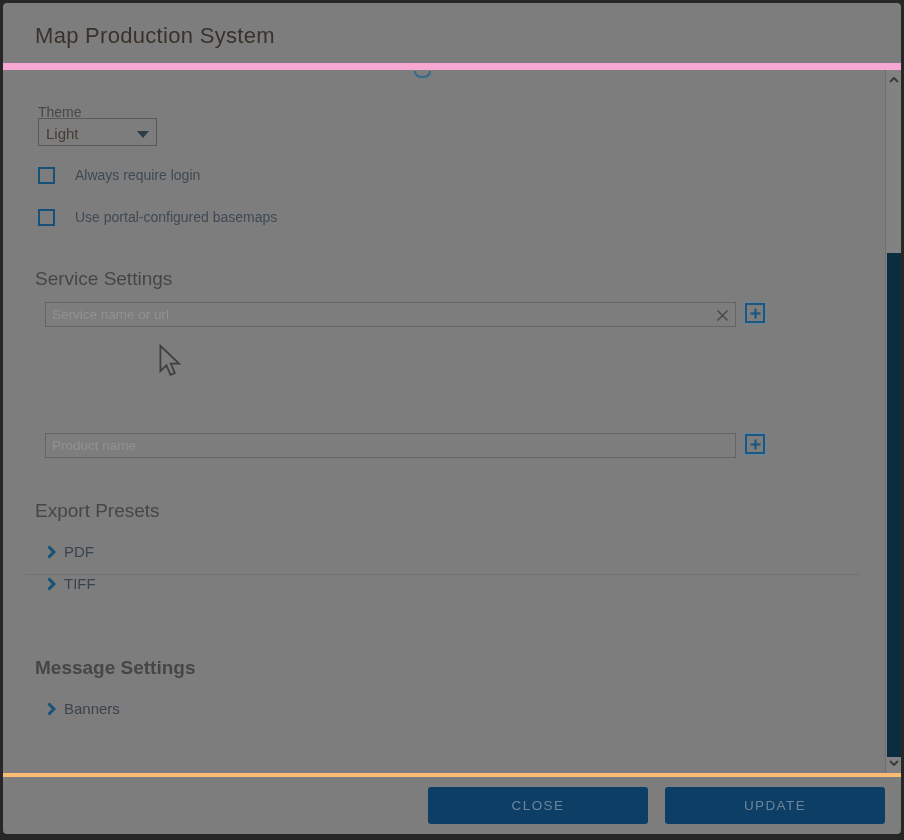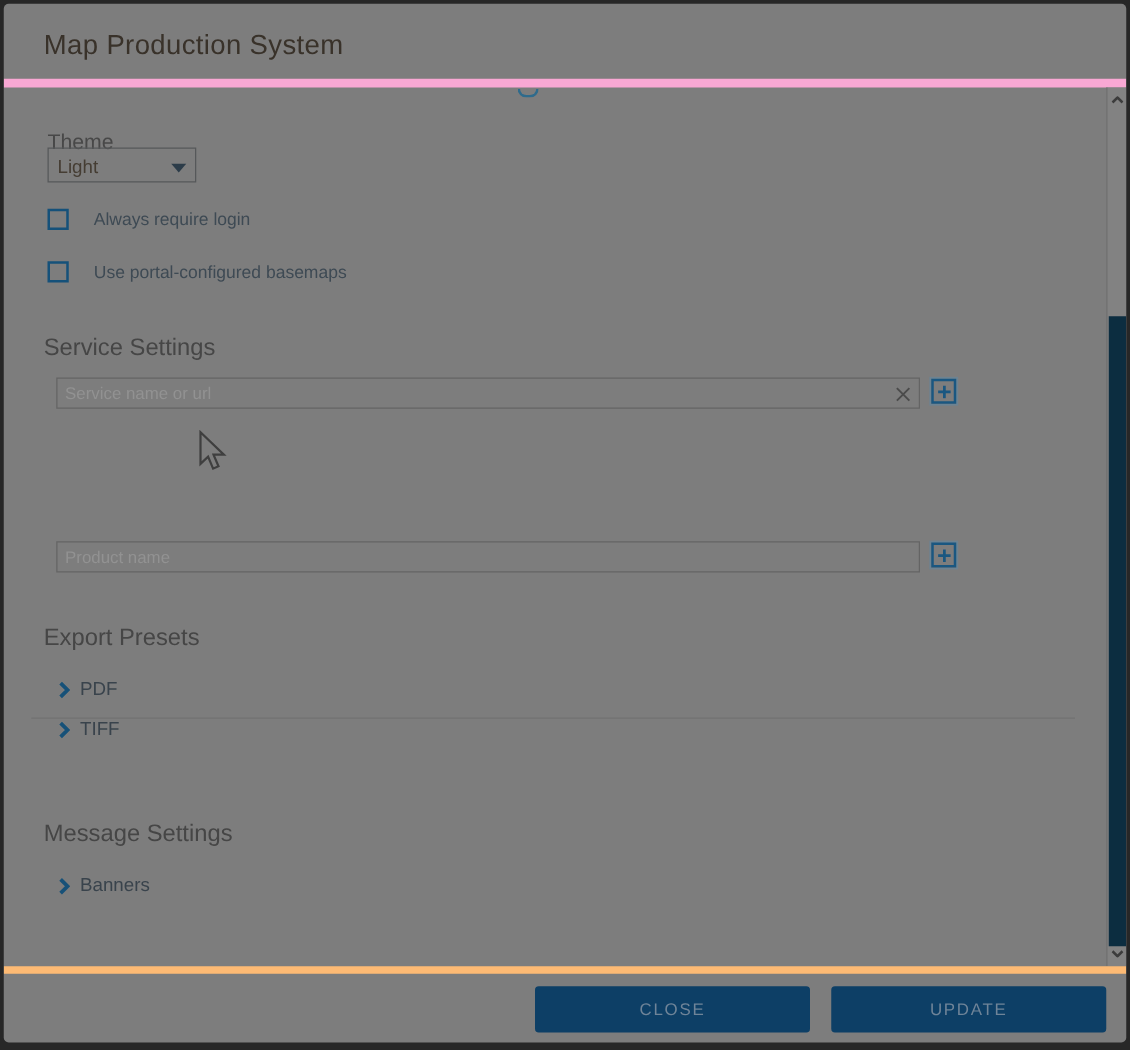--- a/index.html
+++ b/index.html
@@ -8,38 +8,38 @@
 
   .modal{position:absolute;left:3px;top:3px;width:898px;height:831px;background:#7d7d7d;border-radius:4px;overflow:hidden;}
 
   
   .header{position:absolute;left:0;top:0;width:100%;height:67px;border-bottom:7px solid #f9a8d4;}
   .header h1{margin:0;position:absolute;left:32px;top:20px;font-size:22px;font-weight:400;color:#39322a;letter-spacing:.3px;}
 
   
   .scroll-fragment{position:absolute;left:411px;top:68px;width:17px;height:7px;border:2px solid #2f6b8c;border-top:none;border-radius:0 0 9px 9px;}
 
-  .field-label{position:absolute;font-size:17px;color:#484848;}
+  .field-label{position:absolute;font-size:14px;color:#484848;}
   .theme-label{left:35px;top:101px;}
 
   .select{position:absolute;left:35px;top:115px;width:119px;height:28px;border:1px solid #56585a;cursor:pointer;}
   .select-value{position:absolute;left:7px;top:6px;font-size:15px;color:#453d33;}
   .select-arrow{position:absolute;right:7px;top:12px;width:0;height:0;border-left:6px solid transparent;border-right:6px solid transparent;border-top:7px solid #2c3c49;}
 
   .checkbox-row{position:absolute;left:35px;height:18px;display:flex;align-items:center;cursor:pointer;}
   .cb-1{top:163px;}
   .cb-2{top:205px;}
   .checkbox{display:inline-block;width:17px;height:17px;border:2px solid #15517a;background:transparent;}
   .checkbox-label{margin-left:20px;font-size:14px;color:#3e4a54;}
 
   .section-heading{position:absolute;left:32px;margin:0;font-size:19px;font-weight:400;color:#464646;}
   .h-service{top:265px;}
   .h-product{top:396px;}
   .h-export{top:497px;}
-  .h-message{top:654px;}
+  .h-message{top:654px;font-weight:bold;}
 
   .text-input{position:absolute;left:42px;width:691px;height:25px;background:transparent;border:1px solid #646464;padding:0 26px 0 6px;font-size:13.5px;color:#3f3f3f;font-family:"Liberation Sans","DejaVu Sans",sans-serif;outline:none;}
   .text-input::placeholder{color:#929292;opacity:1;}
   .in-service{top:299px;}
   .in-product{top:430px;}
 
   .clear-btn{position:absolute;left:710px;top:303px;width:18px;height:18px;background:none;border:none;padding:0;cursor:pointer;display:flex;align-items:center;justify-content:center;}
 
   .add-btn{position:absolute;left:742px;width:20px;height:20px;background:transparent;border:2px solid #1a5781;box-shadow:0 0 0 1.5px rgba(92,140,172,.45);padding:0;cursor:pointer;display:flex;align-items:center;justify-content:center;}
   .add-service{top:300px;}
@@ -54,21 +54,21 @@
   .row-divider{position:absolute;left:22px;top:571px;width:835px;height:1px;background:#727272;}
 
   
   .scrollbar{position:absolute;left:882px;top:67px;width:16px;height:703px;background:#828282;border-left:1px solid #6f6f6f;}
   .scroll-btn{position:absolute;left:0;width:16px;height:16px;display:flex;align-items:center;justify-content:center;cursor:pointer;}
   .scroll-btn.up{top:2px;}
   .scroll-btn.down{bottom:2px;}
   .scroll-thumb{position:absolute;left:1px;top:183px;width:14px;height:504px;background:#0c2d40;cursor:pointer;}
 
   
-  .footer{position:absolute;left:0;bottom:0;width:100%;height:61px;border-top:6px solid #fdba74;}
+  .footer{position:absolute;left:0;bottom:0;width:100%;height:61px;border-top:4px solid #fdba74;}
   .btn{position:absolute;top:10px;width:220px;height:37px;background:#0d3f66;color:#6f8498;border:none;border-radius:3px;font-size:13.5px;letter-spacing:1.4px;font-family:"Liberation Sans","DejaVu Sans",sans-serif;cursor:pointer;}
   .btn-close{left:425px;}
   .btn-update{left:662px;}
 
   .cursor{position:absolute;left:155px;top:341px;pointer-events:none;}
 </style>
 </head>
 <body>
 
 <div class="modal">

